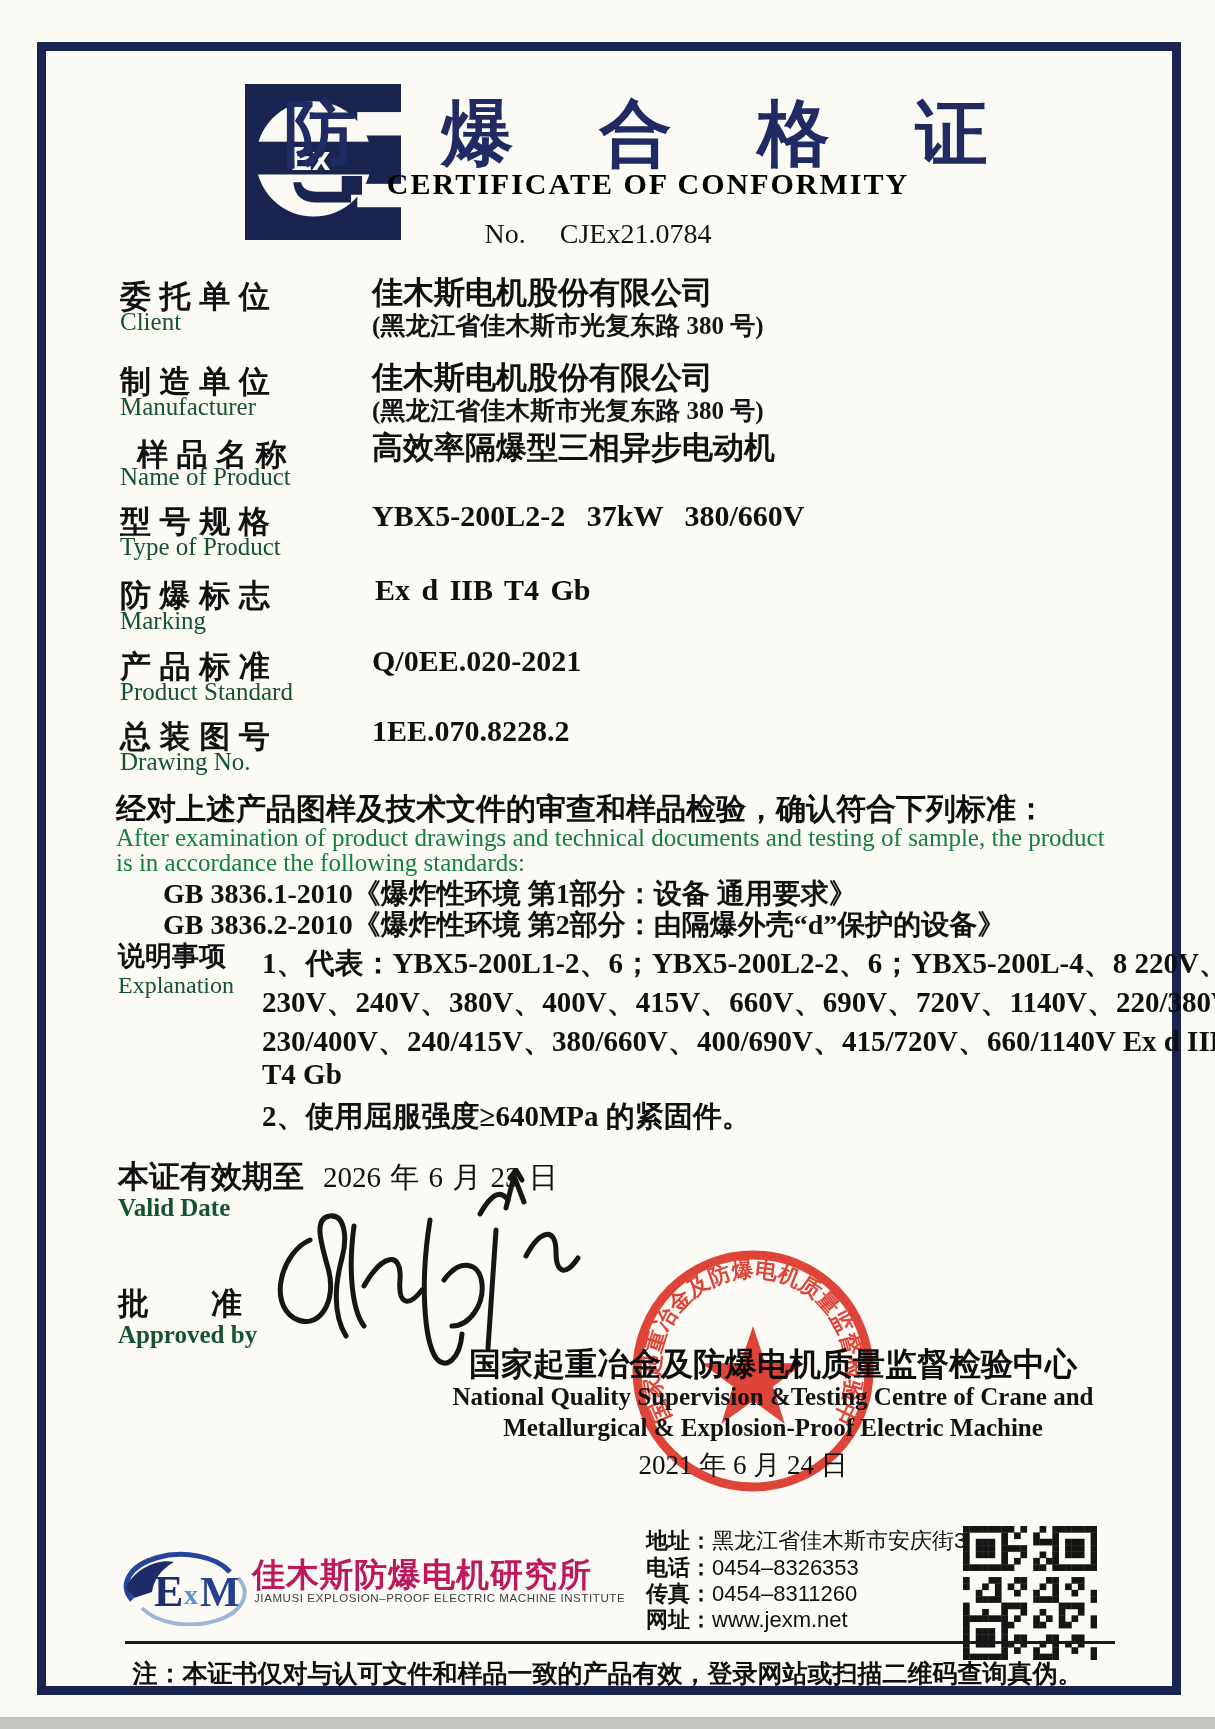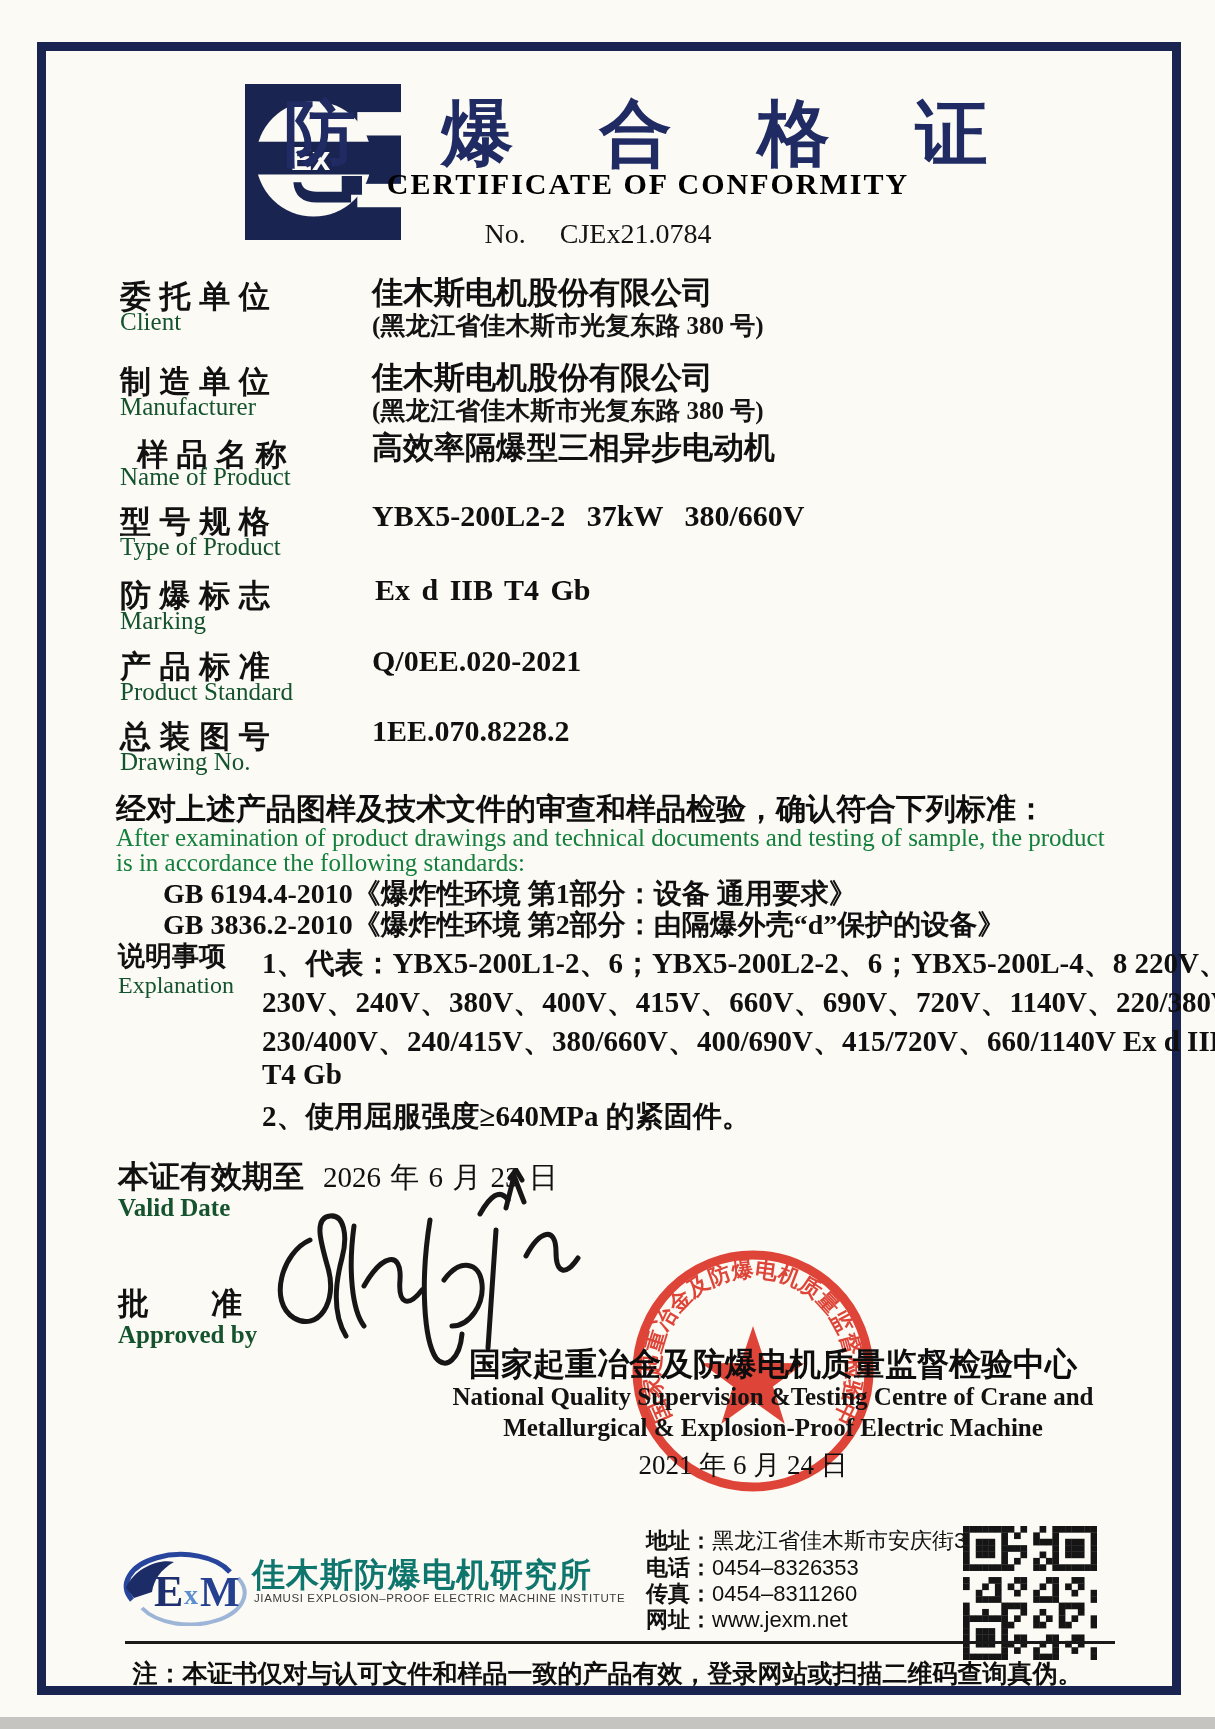--- a/index.html
+++ b/index.html
@@ -20,21 +20,21 @@
   .val-cn{font-family:"Liberation Serif",serif;font-weight:bold;font-size:31px;color:#101010;white-space:nowrap;}
   .val-sub{font-family:"Liberation Serif",serif;font-weight:bold;font-size:25px;color:#141414;white-space:nowrap;}
   .val-lat{font-family:"Liberation Serif",serif;font-weight:bold;font-size:30px;color:#101010;white-space:nowrap;word-spacing:14px;}
   .stmt-cn{left:116px;top:789px;font-weight:bold;font-size:30px;color:#0e0e0e;white-space:nowrap;}
   .stmt-en{left:116px;font-family:"Liberation Serif",serif;font-size:25px;color:#15803d;white-space:nowrap;}
   .gb{left:163px;font-family:"Liberation Serif",serif;font-weight:bold;font-size:28px;color:#101010;white-space:nowrap;}
   .expl-line{left:262px;font-family:"Liberation Serif",serif;font-weight:bold;font-size:29px;color:#101010;white-space:nowrap;}
   .issuer-cn{left:420px;top:1343px;width:706px;text-align:center;font-weight:bold;font-size:32px;color:#0d0d0d;white-space:nowrap;}
   .issuer-en{left:420px;width:706px;text-align:center;font-family:"Liberation Serif",serif;font-weight:bold;font-size:25px;color:#121212;white-space:nowrap;}
   .issue-date{left:390px;top:1447px;width:706px;text-align:center;font-family:"Liberation Serif",serif;font-size:27px;color:#101010;}
-  .inst-cn{left:252px;top:1553px;font-weight:bold;font-size:33px;letter-spacing:1px;color:#0f766e;white-space:nowrap;}
+  .inst-cn{left:252px;top:1553px;font-weight:bold;font-size:33px;letter-spacing:1px;color:#be185d;white-space:nowrap;}
   .inst-en{left:254px;top:1592px;font-size:11.5px;letter-spacing:.6px;color:#3c3c3c;white-space:nowrap;}
   .contact{font-size:22px;color:#101010;white-space:nowrap;}
   .contact b{font-weight:bold;margin-left:44px;}
   .sep{left:125px;top:1641px;width:990px;height:3px;background:#1a1a1a;}
   .note{left:0;top:1657px;width:1215px;text-align:center;font-weight:bold;font-size:25px;color:#0e0e0e;white-space:nowrap;}
   .seal{mix-blend-mode:multiply;opacity:.92;}
   .qr{left:963px;top:1526px;width:134px;height:134px;}
 </style>
 </head>
 <body>
@@ -88,21 +88,21 @@
   <div class="abs lbl-en" style="left:120px;top:678px;">Product Standard</div>
   <div class="abs val-lat" style="left:372px;top:644px;word-spacing:0;">Q/0EE.020-2021</div>
 
   <div class="abs lbl-cn" style="left:120px;top:716px;">总 装 图 号</div>
   <div class="abs lbl-en" style="left:120px;top:748px;">Drawing No.</div>
   <div class="abs val-lat" style="left:372px;top:714px;word-spacing:0;">1EE.070.8228.2</div>
 
   <div class="abs stmt-cn">经对上述产品图样及技术文件的审查和样品检验，确认符合下列标准：</div>
   <div class="abs stmt-en" style="top:824px;">After examination of product drawings and technical documents and testing of sample, the product</div>
   <div class="abs stmt-en" style="top:849px;">is in accordance the following standards:</div>
-  <div class="abs gb" style="top:875px;">GB 6194.4-2010《爆炸性环境 第1部分：设备 通用要求》</div>
+  <div class="abs gb" style="top:875px;">GB 3836.1-2010《爆炸性环境 第1部分：设备 通用要求》</div>
   <div class="abs gb" style="top:906px;">GB 3836.2-2010《爆炸性环境 第2部分：由隔爆外壳“d”保护的设备》</div>
 
   <div class="abs lbl-cn" style="left:118px;top:938px;font-size:27px;">说明事项</div>
   <div class="abs lbl-en" style="left:118px;top:972px;font-size:24px;">Explanation</div>
   <div class="abs expl-line" style="top:944px;">1、代表：YBX5-200L1-2、6；YBX5-200L2-2、6；YBX5-200L-4、8  220V、</div>
   <div class="abs expl-line" style="top:983px;">230V、240V、380V、400V、415V、660V、690V、720V、1140V、220/380V、</div>
   <div class="abs expl-line" style="top:1022px;">230/400V、240/415V、380/660V、400/690V、415/720V、660/1140V  Ex d IIB</div>
   <div class="abs expl-line" style="top:1058px;">T4 Gb</div>
   <div class="abs expl-line" style="top:1097px;">2、使用屈服强度≥640MPa 的紧固件。</div>
 

